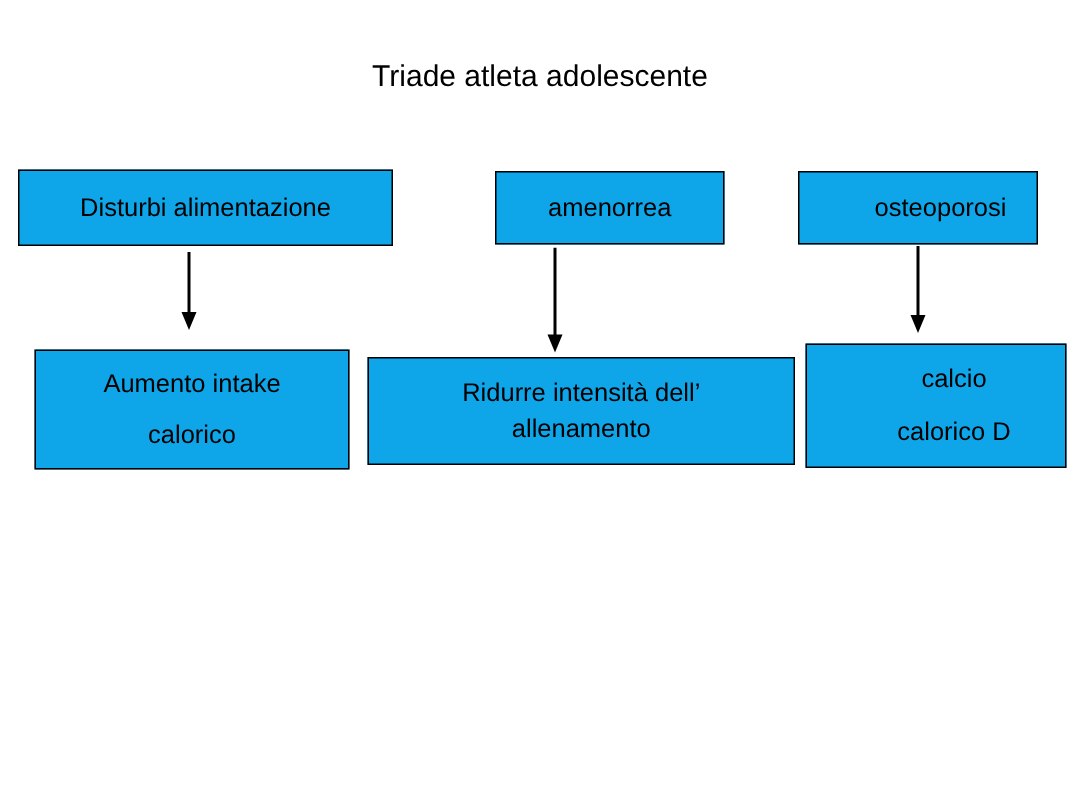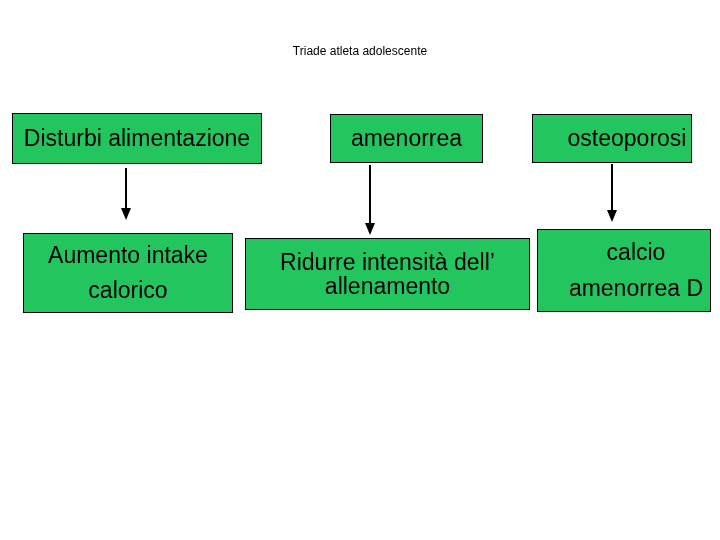--- a/index.html
+++ b/index.html
@@ -21,39 +21,39 @@
   }
 
   
   .title-block {
     position: absolute;
     left: 0;
     top: 38px;
     width: 720px;
     text-align: center;
     line-height: 26px;
-    font-size: 12px;
+    font-size: 20px;
   }
   .title-line {
     display: block;
     white-space: pre;
   }
 
   
   .node {
     position: absolute;
     box-sizing: border-box;
     border: 1px solid #000000;
-    background: #22c55e;
+    background: #0ea5e9;
     display: flex;
     flex-direction: column;
     align-items: center;
     justify-content: center;
     text-align: center;
-    font-size: 23px;
+    font-size: 17px;
   }
   .node .line {
     display: block;
     white-space: pre;
   }
 
   
   #node-disturbi {
     left: 12px;  top: 113px;  width: 250px; height: 51px;
   }
@@ -133,16 +133,16 @@
     <span class="line">calorico</span>
   </div>
 
   <div class="node" id="node-ridurre">
     <span class="line">Ridurre intensità dell’</span>
     <span class="line">allenamento</span>
   </div>
 
   <div class="node" id="node-calcio">
     <span class="line">calcio</span>
-    <span class="line">amenorrea D</span>
+    <span class="line">calorico D</span>
   </div>
 
 </div>
 
 </body></html>

